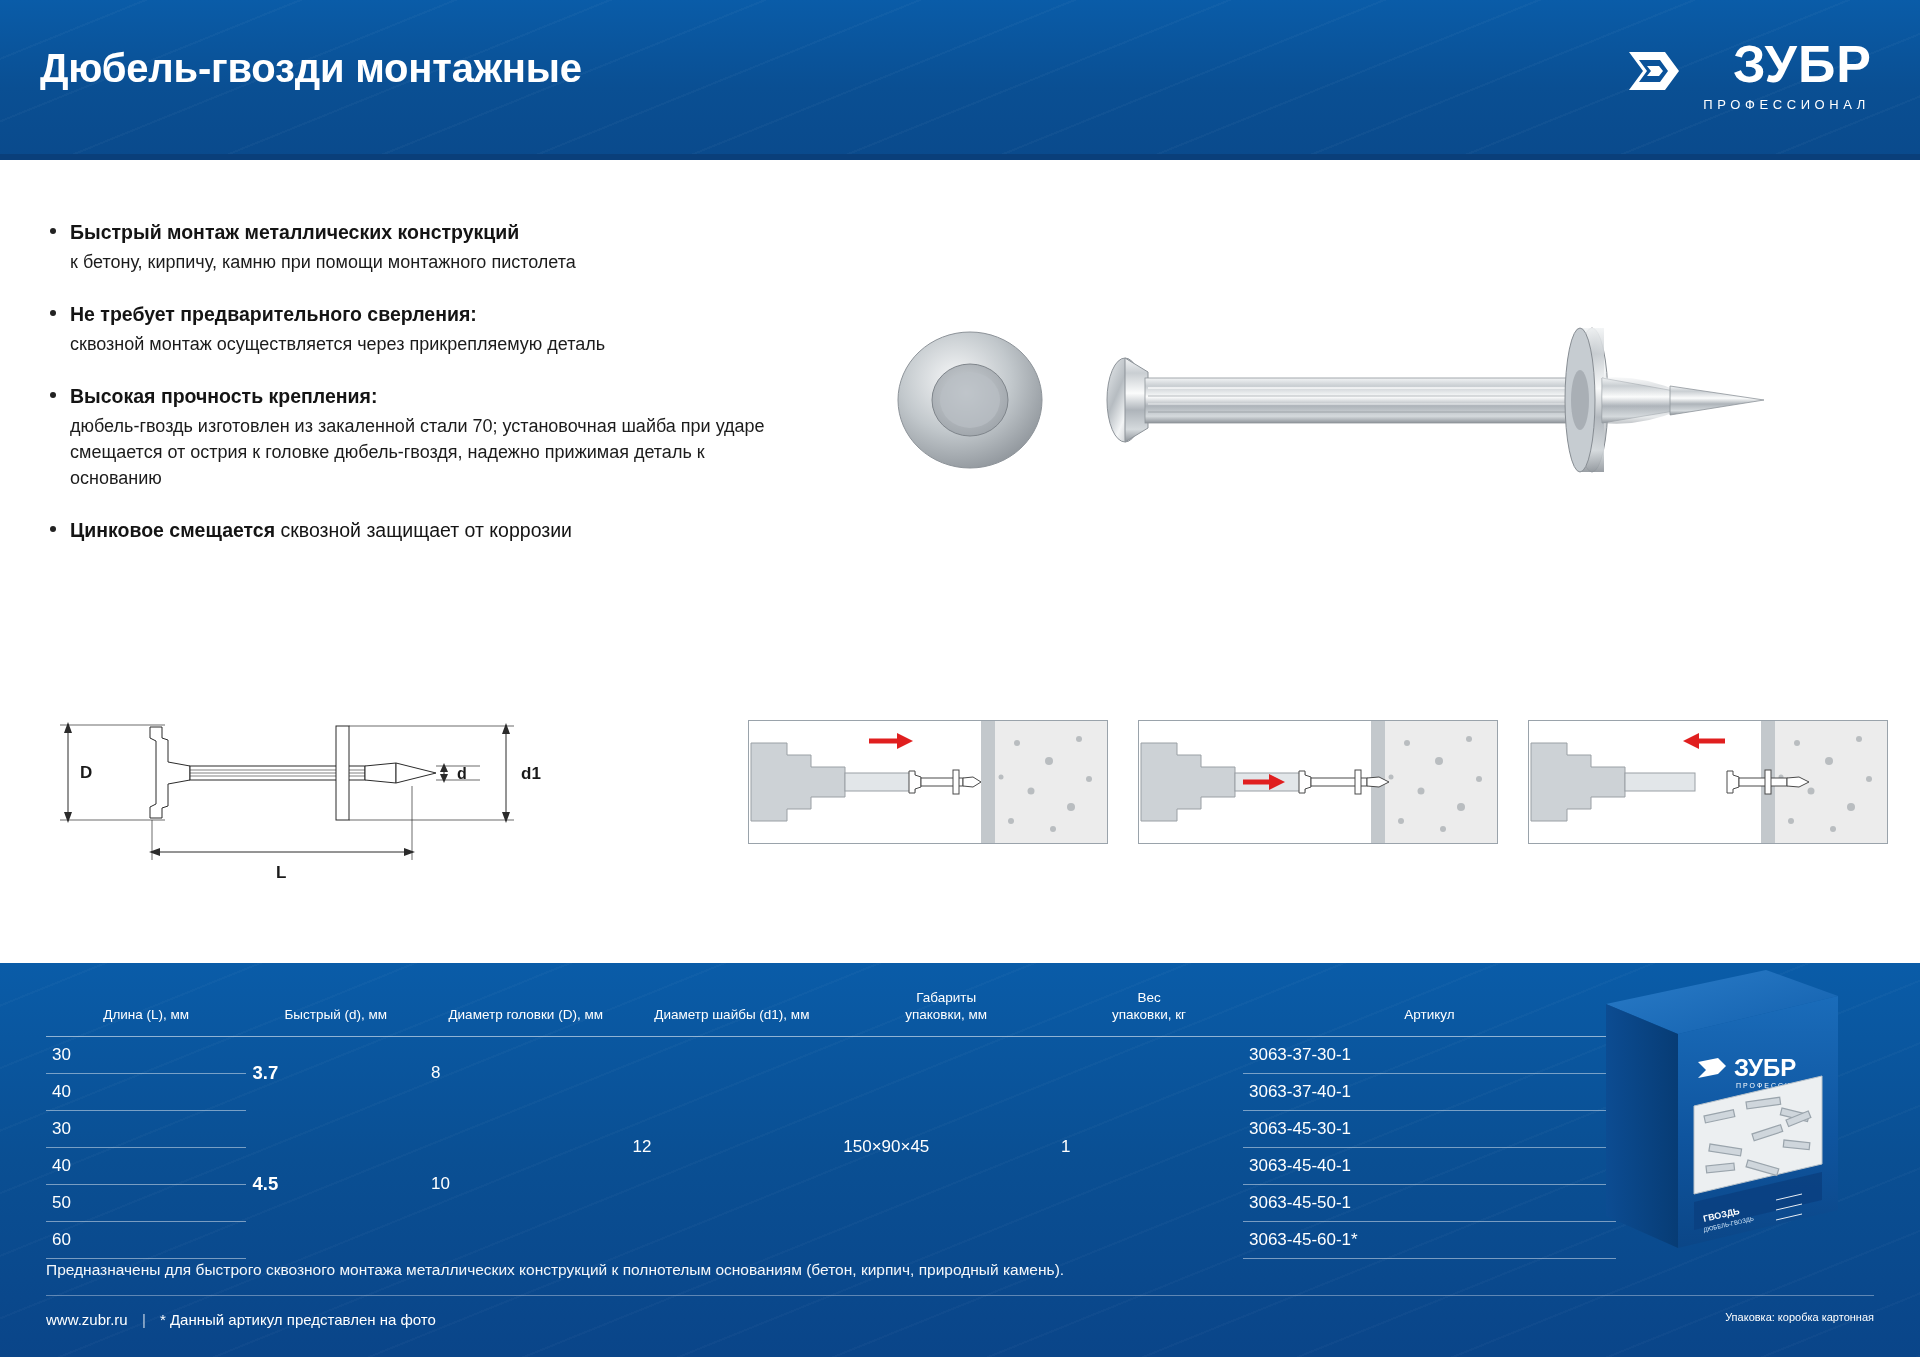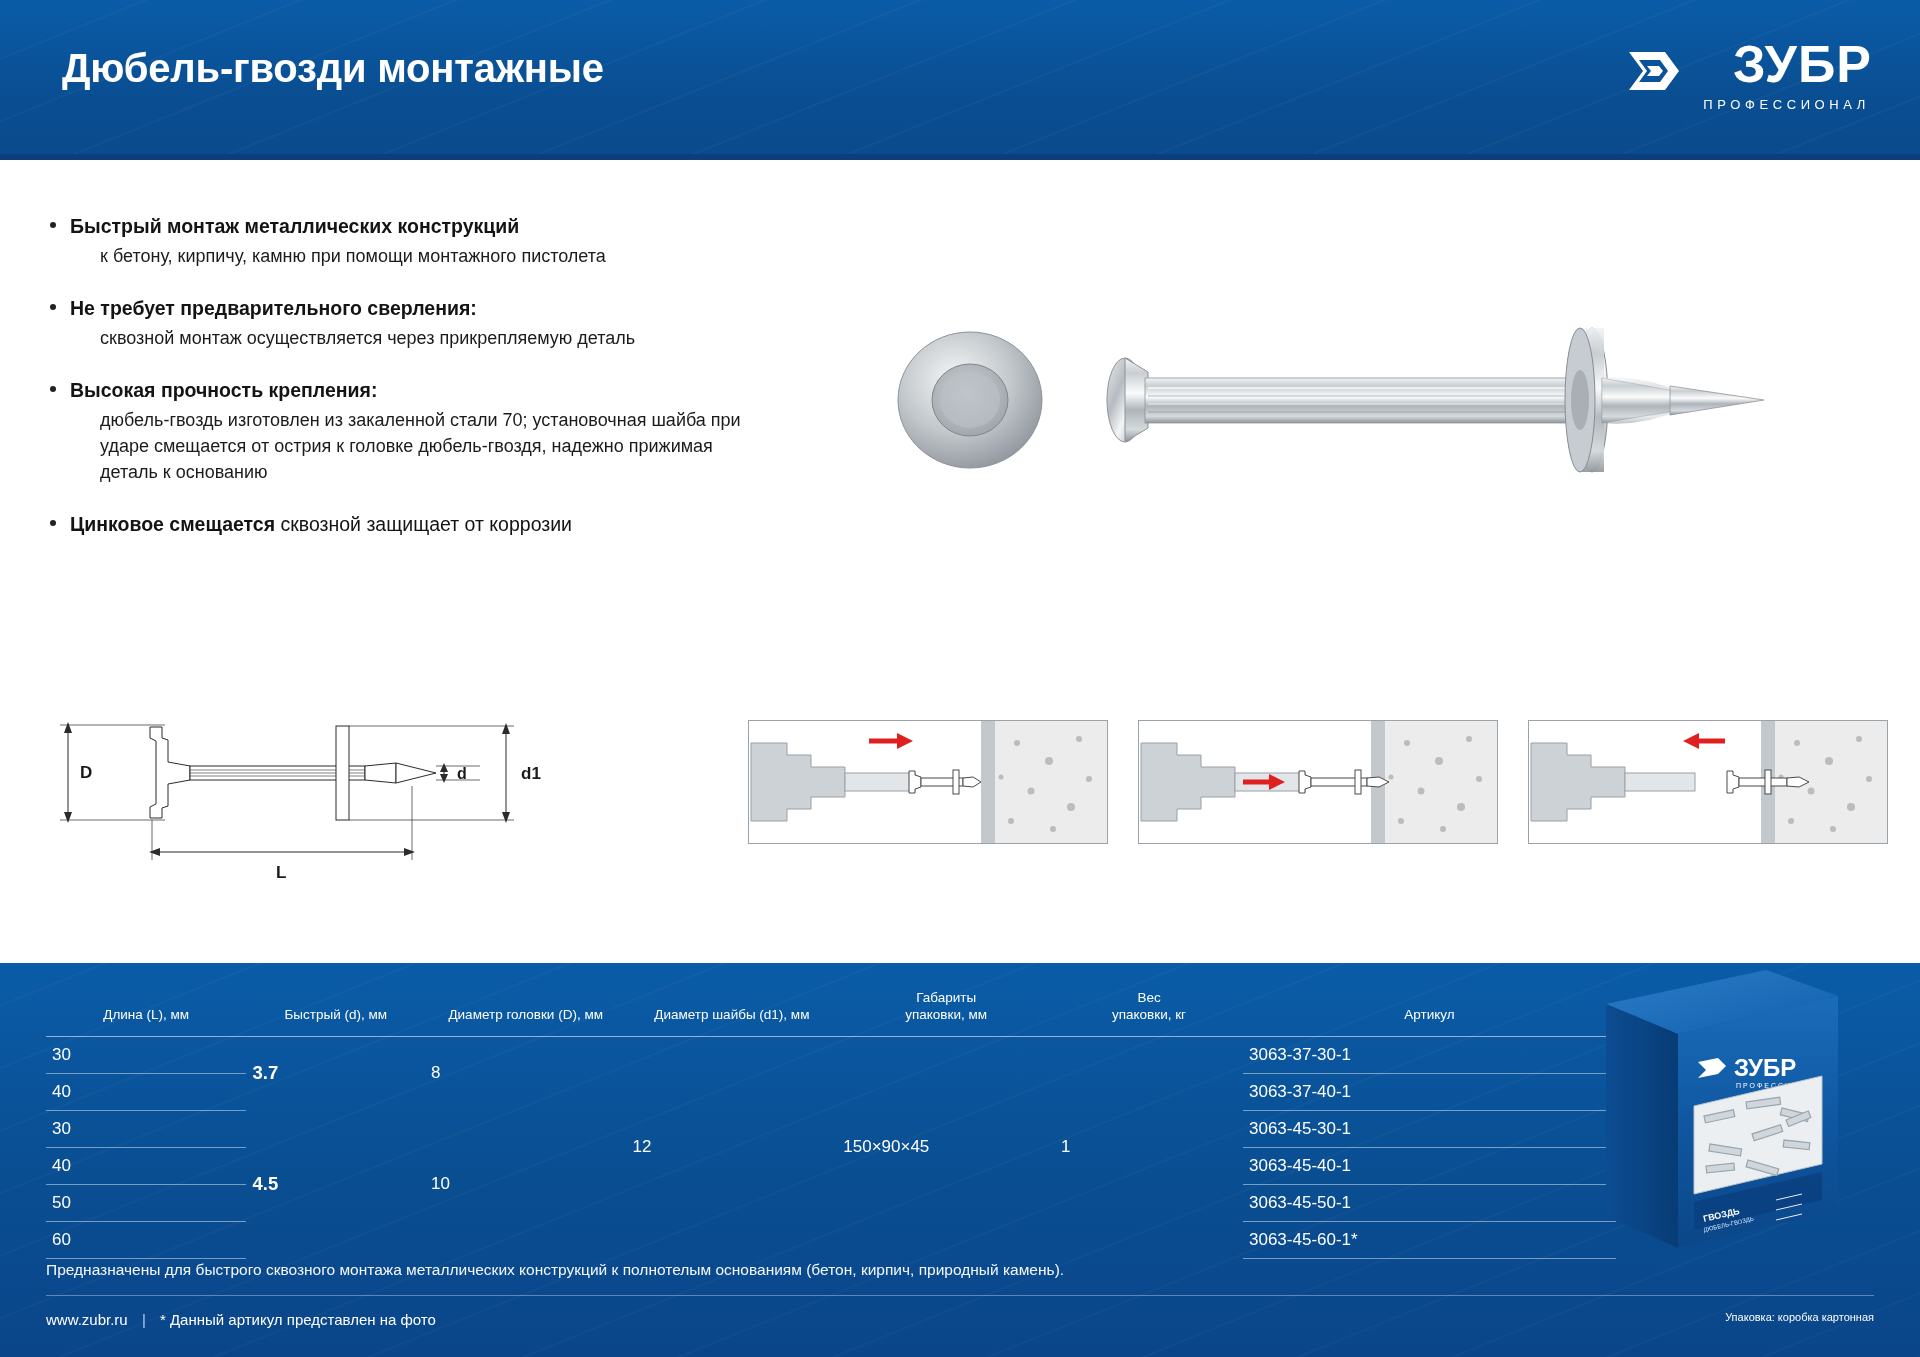--- a/index.html
+++ b/index.html
@@ -40,21 +40,21 @@
       -22deg,
       rgba(255,255,255,0.028) 0px,
       rgba(255,255,255,0.028) 2px,
       rgba(255,255,255,0) 2px,
       rgba(255,255,255,0) 58px
     );
     pointer-events: none;
   }
   .header-title {
     position: absolute;
-    left: 62px;
+    left: 40px;
     top: 46px;
     font-size: 40px;
     font-weight: bold;
     color: #ffffff;
     letter-spacing: -0.2px;
   }
 
   
   .logo {
     position: absolute;
@@ -86,21 +86,21 @@
     color: #ffffff;
     letter-spacing: 4.6px;
     margin-top: 7px;
     margin-right: 2px;
   }
 
   
   .features {
     position: absolute;
     left: 48px;
-    top: 213px;
+    top: 219px;
     width: 720px;
   }
   .feature {
     position: relative;
     margin-bottom: 26px;
     padding-left: 22px;
   }
   .feature .bullet {
     position: absolute;
     left: 2px;
@@ -118,21 +118,20 @@
   }
   .feature-title .light {
     font-weight: normal;
   }
   .feature-text {
     font-size: 18px;
     font-weight: normal;
     color: #1b1b1b;
     line-height: 1.46;
     margin-top: 2px;
-    margin-left: 30px;
   }
 
   
   .hero {
     position: absolute;
     left: 880px;
     top: 300px;
     width: 1000px;
     height: 200px;
   }

